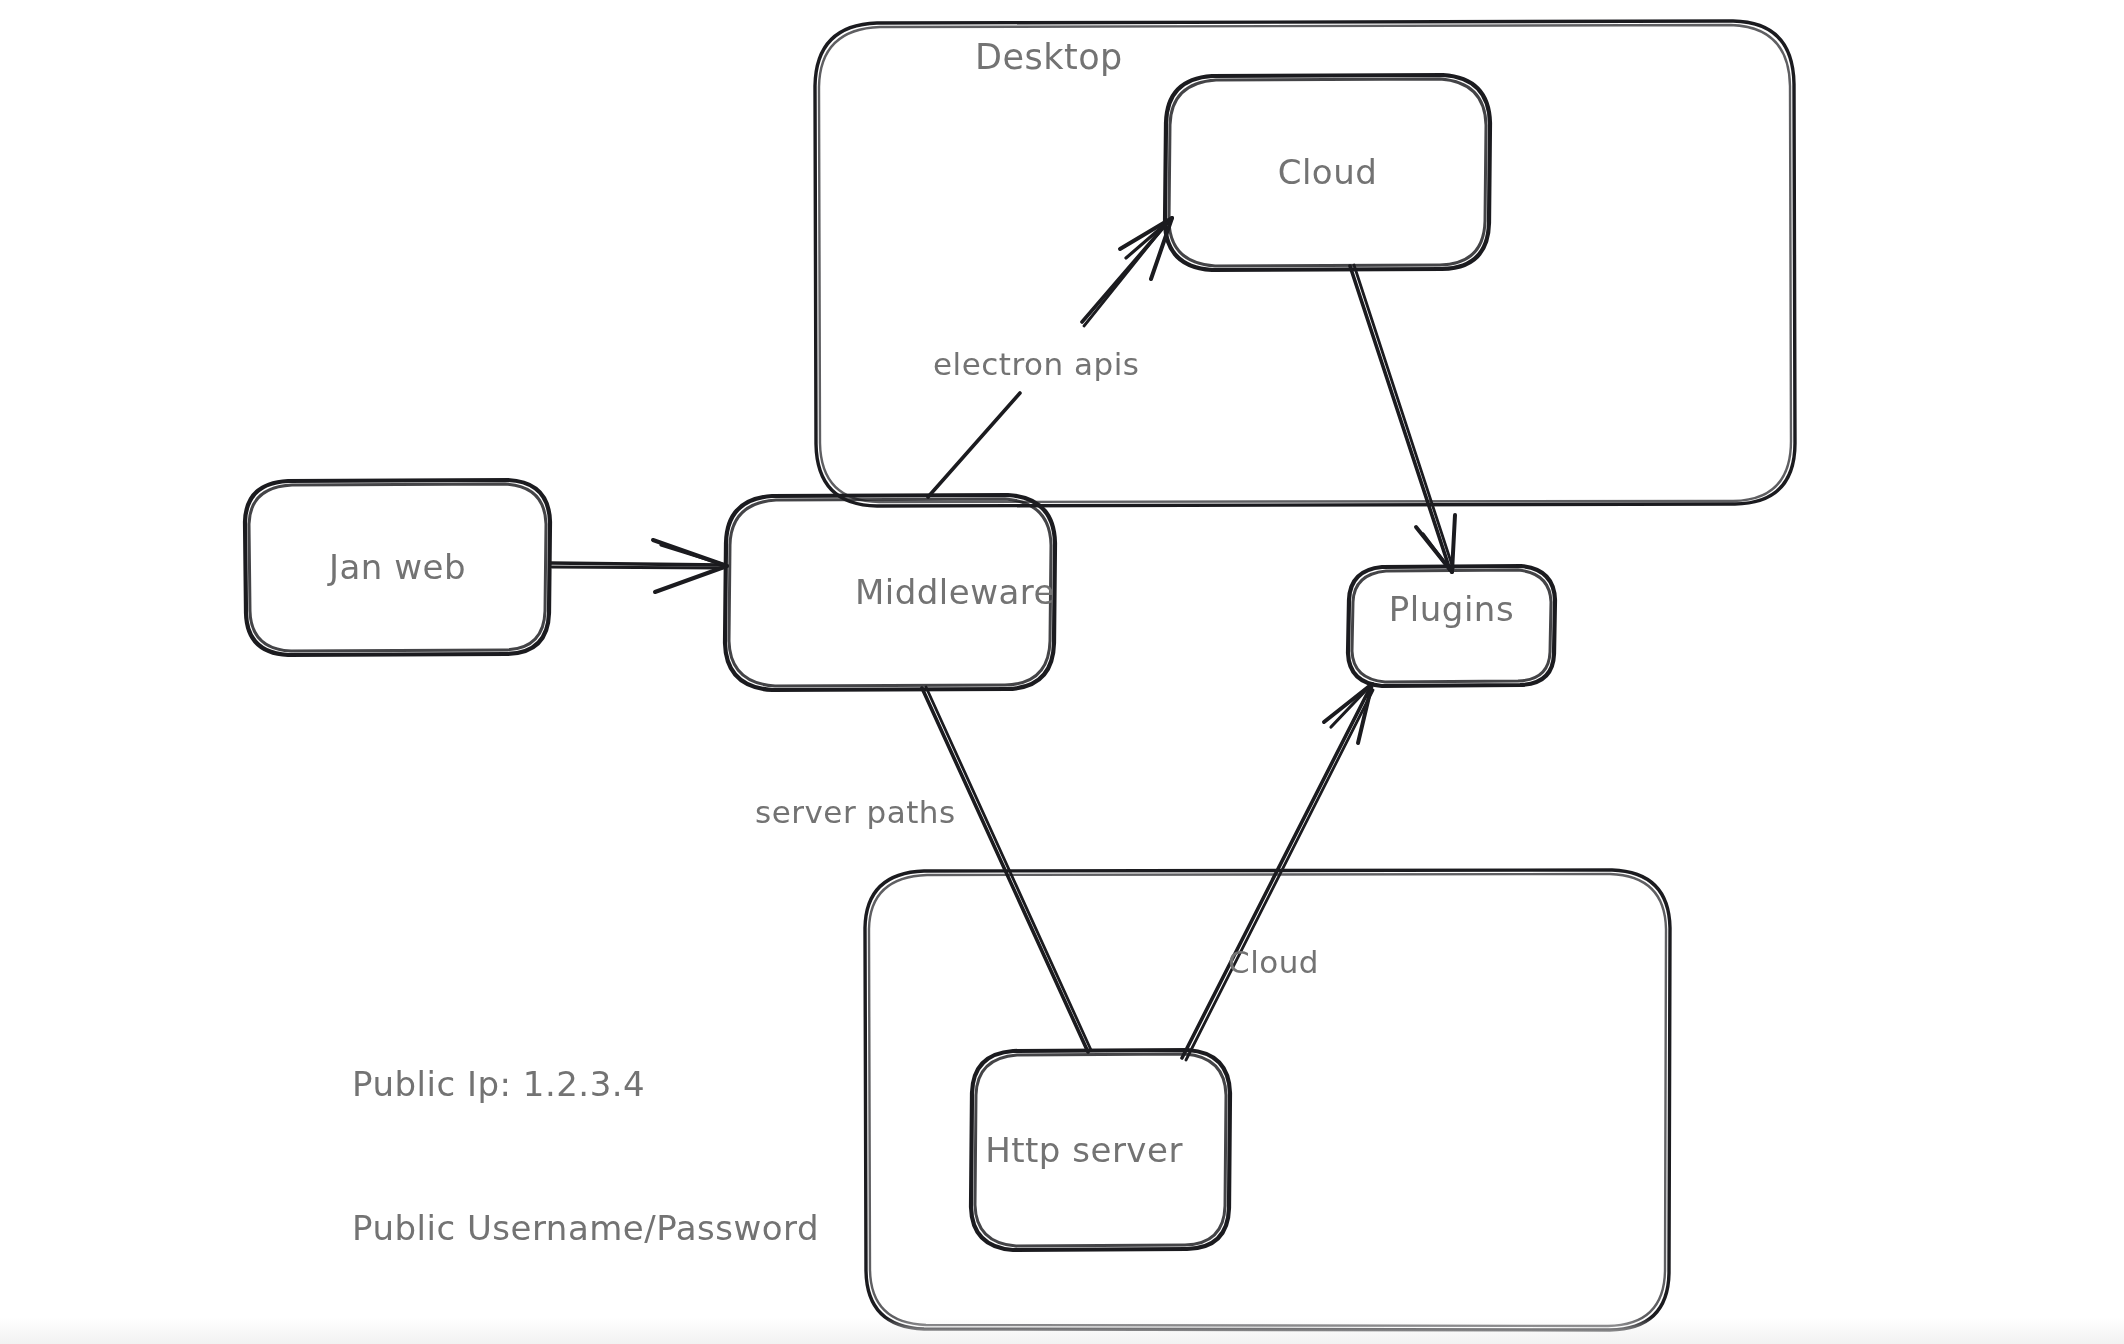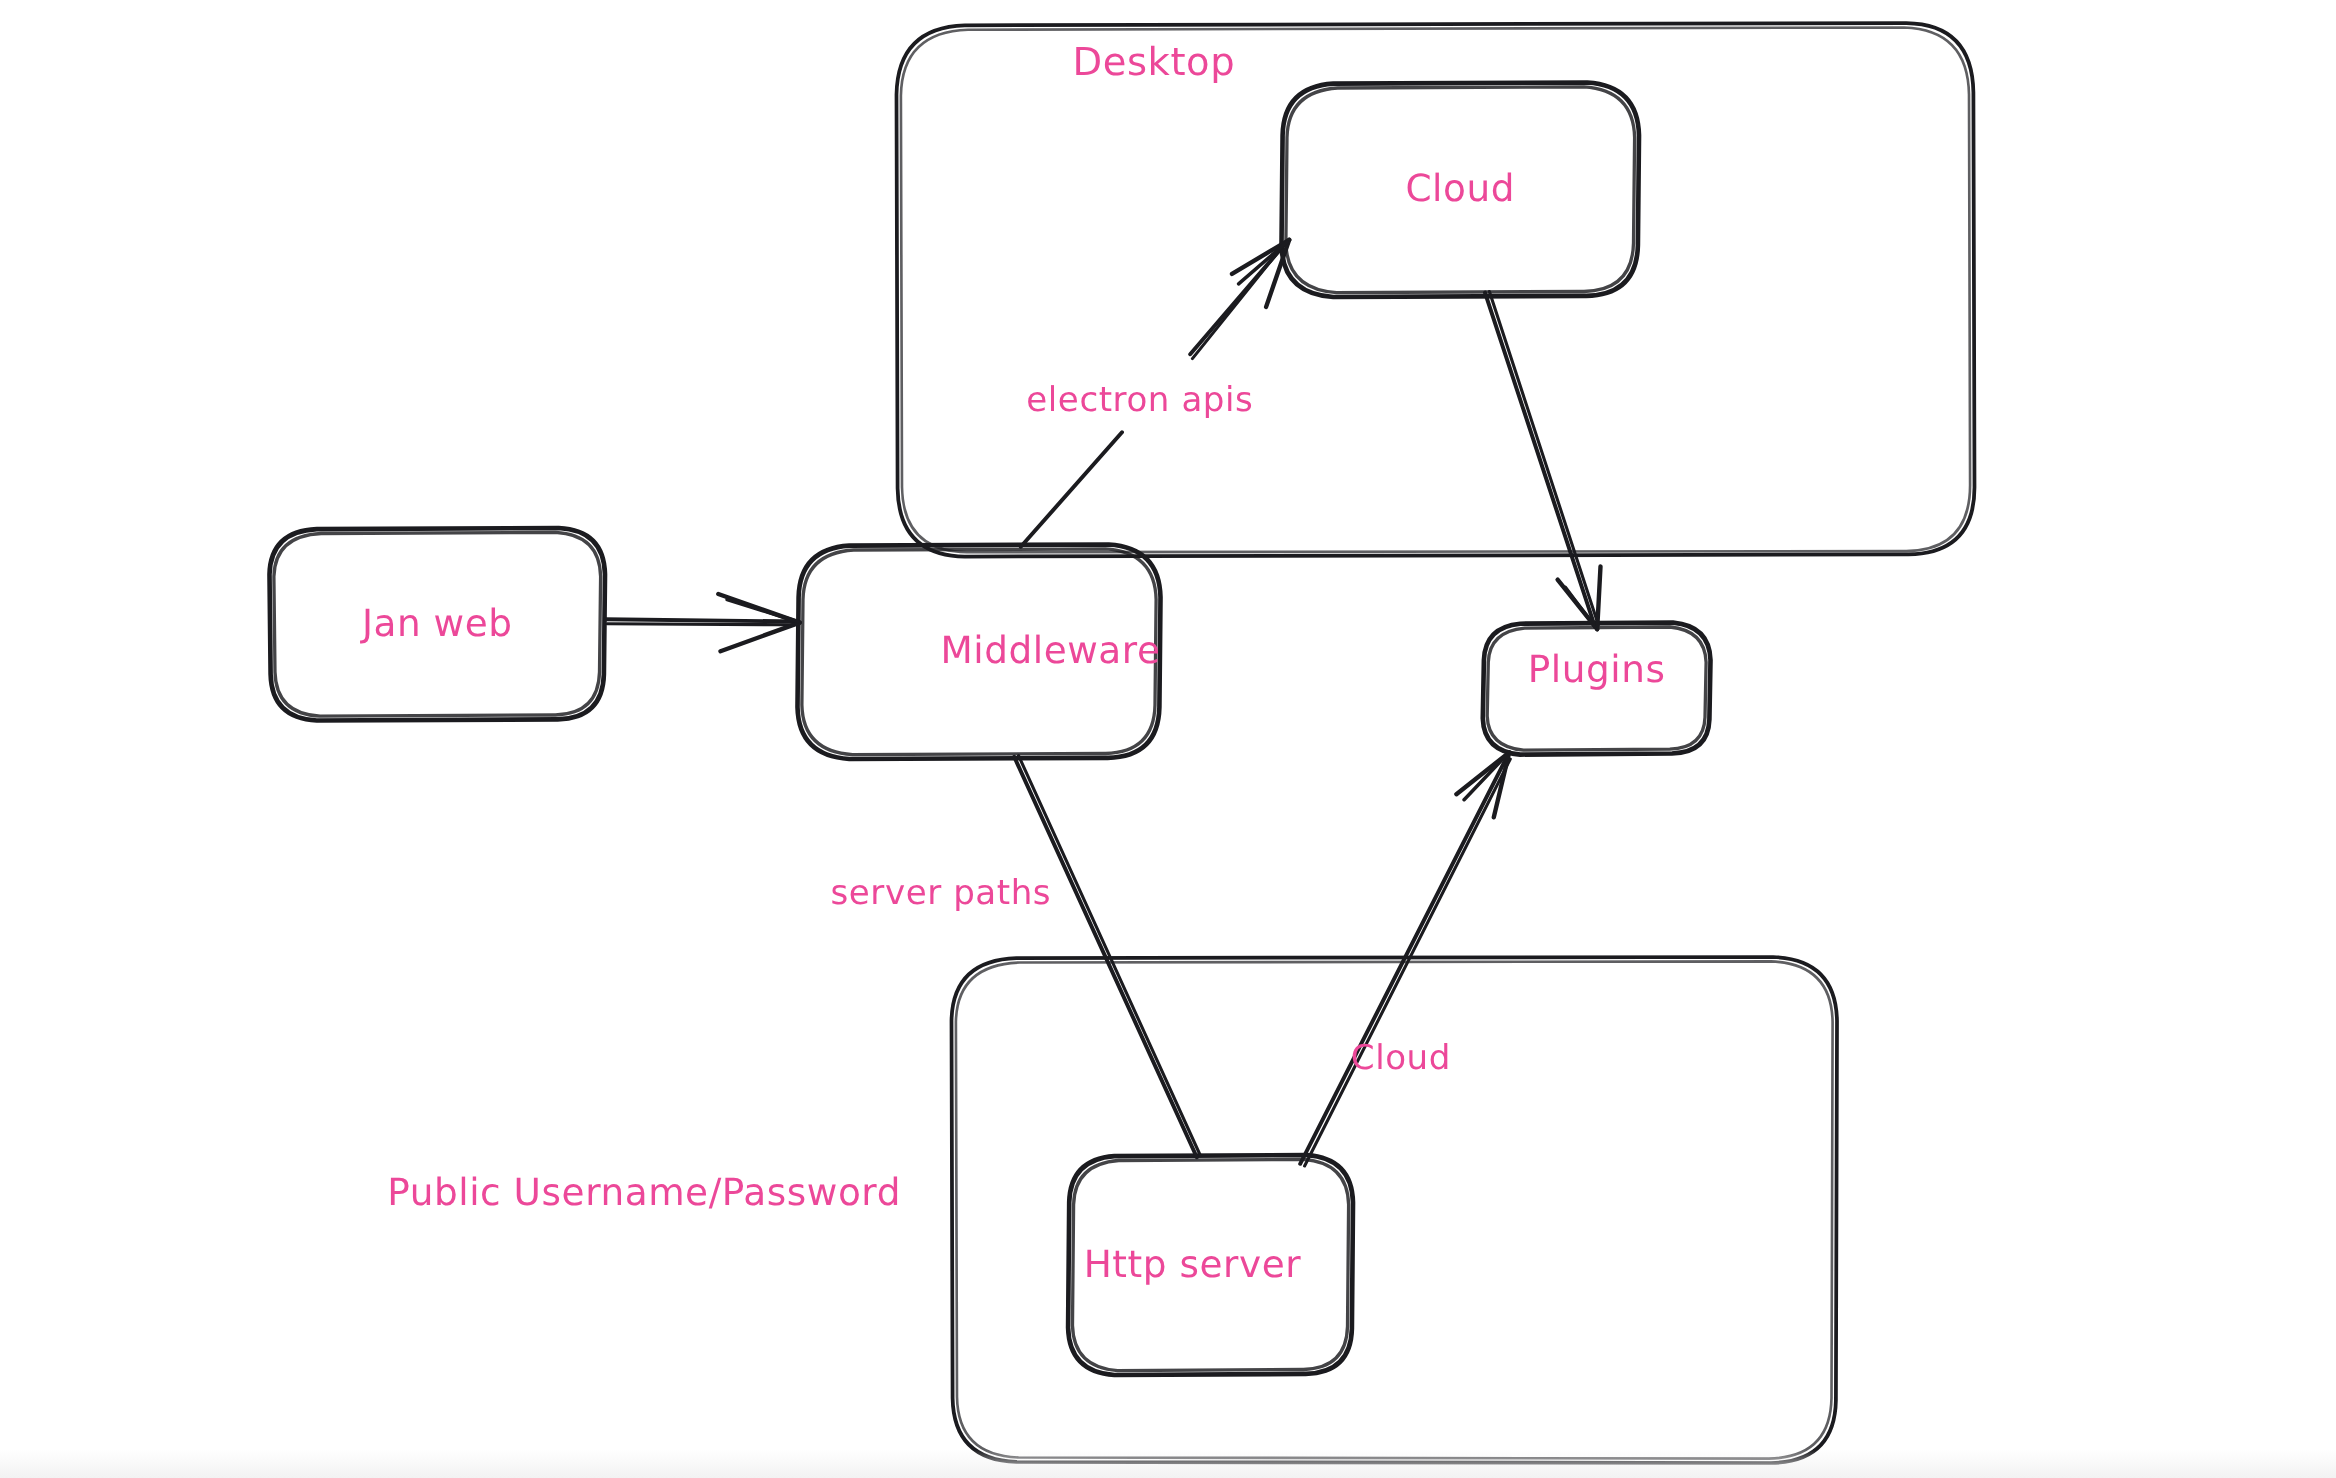--- a/index.html
+++ b/index.html
@@ -32,21 +32,21 @@
   .box-outline-2    { stroke-width: 3.0; opacity: .82; }
   .container-outline   { stroke-width: 3.4; }
   .container-outline-2 { stroke-width: 2.4; opacity: .7; }
   .connector        { stroke-width: 3.6; }
   .connector-thin   { stroke-width: 2.8; }
   .arrowhead        { stroke-width: 4.0; }
   .arrowhead-thin   { stroke-width: 3.2; }
 
   .hand-label {
     position: absolute;
-    color: #ec4899;
+    color: #737373;
     font-family: "DejaVu Sans", sans-serif;
     font-weight: 400;
     white-space: pre;
     letter-spacing: .5px;
     line-height: 1.42;
     transform-origin: left top;
   }
   .node-label {
     font-size: 34px;
     text-align: center;
@@ -186,18 +186,19 @@
     <span class="hand-label node-label" style="position:static;">Http server</span>
   </div>
 
   <div class="hand-label edge-label" style="left:933px; top:342px;">electron apis</div>
 
   <div class="hand-label edge-label" style="left:755px; top:790px;">server paths</div>
 
   <div class="hand-label edge-label" style="left:1228px; top:940px;">Cloud</div>
 
   <div class="hand-label note-block" style="left:352px; top:963px;">
+    <div>Public Ip: 1.2.3.4</div>
     <div>Public Username/Password</div>
   </div>
 
   <div class="bottom-fade"></div>
 
 </div>
 
 </body></html>

